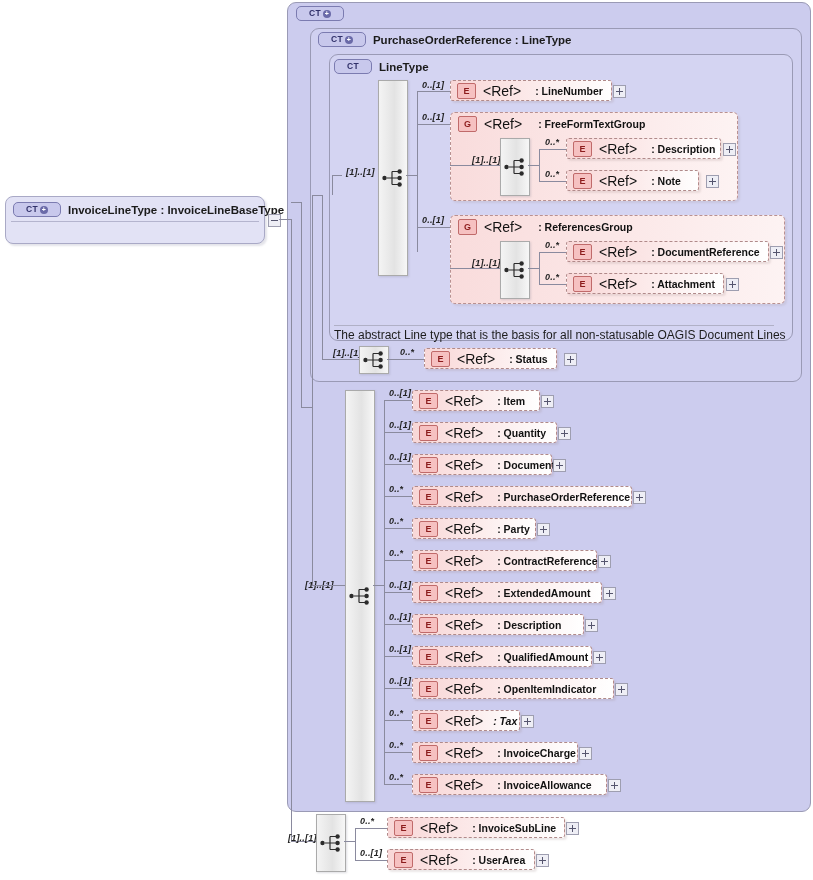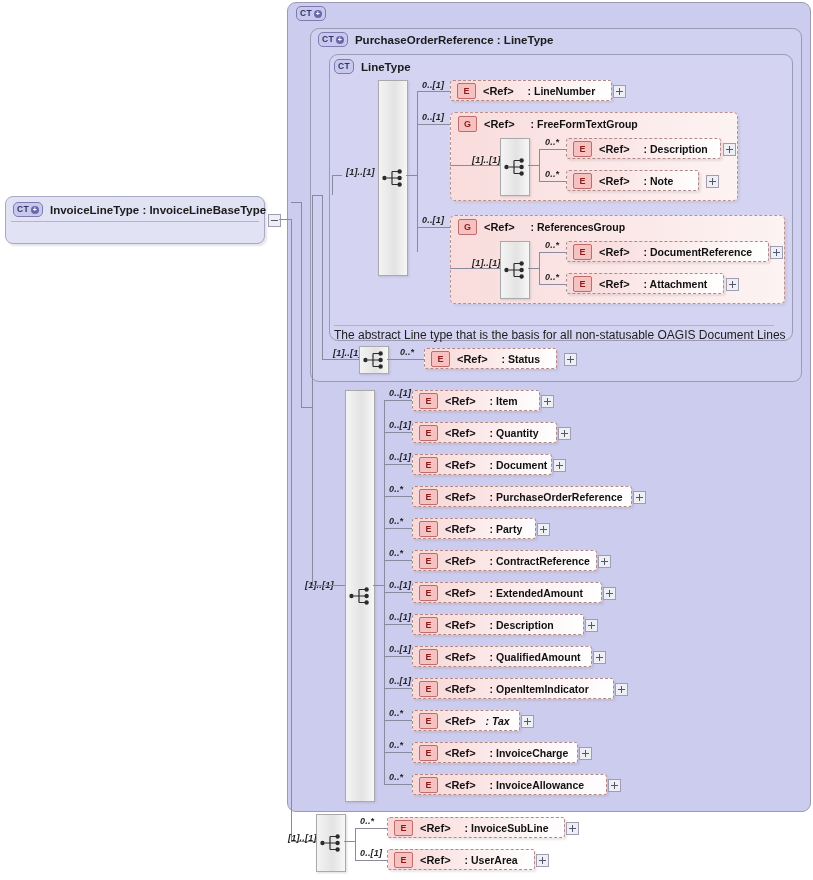--- a/index.html
+++ b/index.html
@@ -13,21 +13,21 @@
   .ctbox{position:absolute;box-sizing:border-box;border:1px solid #9a9ab5;
          border-radius:9px;background:#ccccee;}
   .ctbox.lvl2{background:#d0d0f0;}
   .ctbox.lvl3{background:#d4d4f2;}
   .ctbox-title{position:absolute;display:flex;align-items:center;gap:7px;
                font-size:11.5px;font-weight:bold;color:#1b1b1b;white-space:nowrap;}
 
   
   .badge-ct{display:inline-flex;align-items:center;justify-content:flex-end;gap:1px;
             border:1px solid #7b7bb0;border-radius:5px;background:#c8c8ec;
-            height:13px;padding:0 3px;font-size:8.5px;font-weight:bold;
+            height:13px;padding:0 12px;font-size:8.5px;font-weight:bold;
             color:#31316a;letter-spacing:.3px;line-height:1;}
   .badge-ct .plusdot{display:inline-block;width:8px;height:8px;border-radius:50%;
             background:#6a6aa8;color:#fff;font-size:7px;line-height:8px;
             text-align:center;font-weight:bold;margin-left:1px;}
 
   
   .rootbox{position:absolute;border:1px solid #a9a9c6;border-radius:8px;
            background:#e2e2f5;box-shadow:2px 2px 2px rgba(120,120,150,.20);}
   .rootbox .rb-head{display:flex;align-items:center;gap:7px;padding:5px 7px 4px 7px;
            font-size:11.5px;font-weight:bold;color:#1b1b1b;white-space:nowrap;}
@@ -39,21 +39,21 @@
   .nodebox{position:absolute;box-sizing:border-box;display:flex;align-items:center;
            border:1px dashed #b08a8a;border-radius:3px;
            background:linear-gradient(to right,#f8d7d7 0%,#fbe4e4 35%,#fdf4f4 75%,#ffffff 100%);
            box-shadow:2px 2px 2px rgba(150,130,130,.18);
            padding-left:6px;white-space:nowrap;}
   .badge-e,.badge-g{display:inline-flex;align-items:center;justify-content:center;
            width:17px;height:14px;border:1px solid #c06a6a;border-radius:2px;
            background:#f6c1c1;color:#8c1c1c;font-size:9px;font-weight:bold;
            flex:0 0 auto;}
   .badge-g{background:#f6c1c1;}
-  .nb-ref{font-size:11px;font-weight:bold;color:#111;margin-left:7px;}
+  .nb-ref{font-size:14px;font-weight:normal;color:#111;margin-left:7px;}
   .nb-name{font-size:10.5px;font-weight:bold;color:#111;}
 
   
   .groupbox{position:absolute;box-sizing:border-box;border:1px dashed #b99191;
             border-radius:5px;
             background:linear-gradient(to right,#f9dcdc 0%,#fbe6e6 45%,#fdf3f3 100%);
             box-shadow:2px 2px 2px rgba(150,130,130,.15);}
 
   
   .plusbtn{position:absolute;width:11px;height:11px;border:1px solid #9e9eb0;

